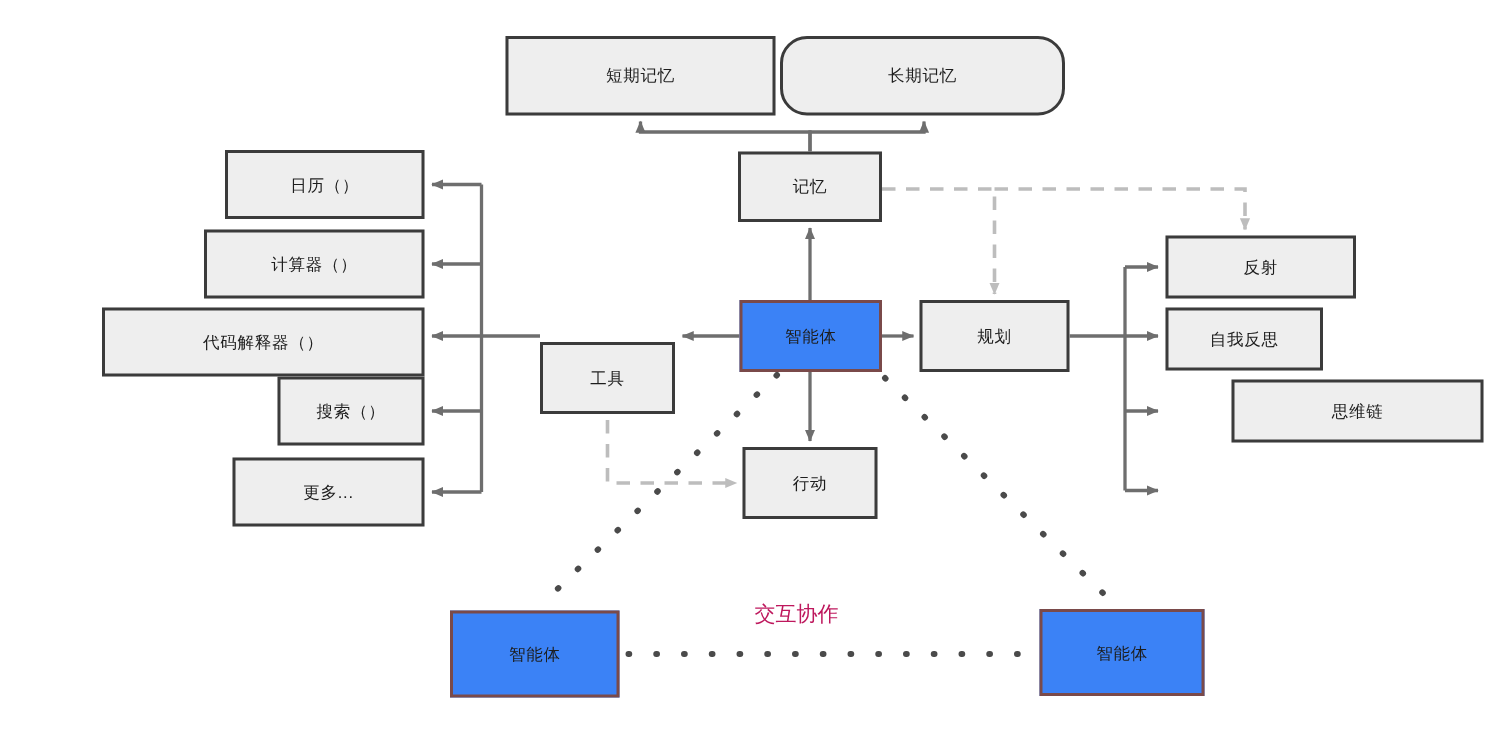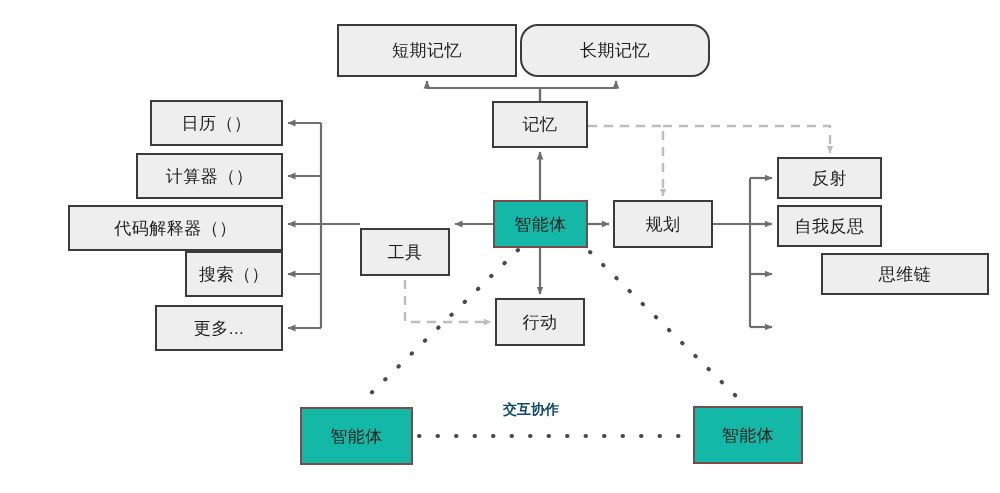--- a/index.html
+++ b/index.html
@@ -3,24 +3,24 @@
 <meta charset="utf-8">
 <style>
   html,body{margin:0;padding:0;background:#ffffff;}
   body{width:1000px;height:493px;overflow:hidden;
        font-family:"Liberation Sans","DejaVu Sans",sans-serif;}
   #canvas{position:relative;width:1000px;height:493px;background:#fff;}
   svg.layer{position:absolute;left:0;top:0;width:1000px;height:493px;}
   .node{position:absolute;box-sizing:border-box;display:flex;
         align-items:center;justify-content:center;
         border:2px solid #3b3b3b;background:#eeeeee;color:#1d1d1d;
-        font-size:17px;letter-spacing:.5px;white-space:nowrap;}
-  .node.accent{background:#14b8a6;border-color:#7a4a4a;}
-  .edge-label{position:absolute;font-size:14px;color:#0c4a6e;
-              font-weight:bold;white-space:nowrap;}
+        font-size:11px;letter-spacing:.5px;white-space:nowrap;}
+  .node.accent{background:#3b82f6;border-color:#7a4a4a;}
+  .edge-label{position:absolute;font-size:14px;color:#be185d;
+              font-weight:normal;white-space:nowrap;}
 </style>
 </head>
 <body>
 
 <div id="canvas">
 
   <svg class="layer" viewBox="0 0 1000 493">
     <defs>
       <marker id="ah-solid" markerWidth="9" markerHeight="9" refX="7.5" refY="4" orient="auto" markerUnits="userSpaceOnUse">
         <path d="M0,0.6 L8,4 L0,7.4 z" fill="#6e6e6e"></path>
@@ -110,21 +110,21 @@
   <div class="node accent" style="left:493px;top:200px;width:95px;height:48px;">
     <span>智能体</span>
   </div>
   <div class="node" style="left:613px;top:200px;width:100px;height:48px;">
     <span>规划</span>
   </div>
   <div class="node" style="left:495px;top:298px;width:90px;height:48px;">
     <span>行动</span>
   </div>
 
-  <div class="node" style="left:777px;top:157px;width:105px;height:42px;">
+  <div class="node" style="left:777px;top:157px;width:127px;height:42px;">
     <span>反射</span>
   </div>
   <div class="node" style="left:777px;top:205px;width:105px;height:42px;justify-content:center;">
     <span>自我反思</span>
   </div>
   <div class="node" style="left:777px;top:253px;width:168px;height:42px;margin-left:44px;">
     <span>思维链</span>
   </div>
 
   <div class="node accent" style="left:300px;top:407px;width:113px;height:58px;">

